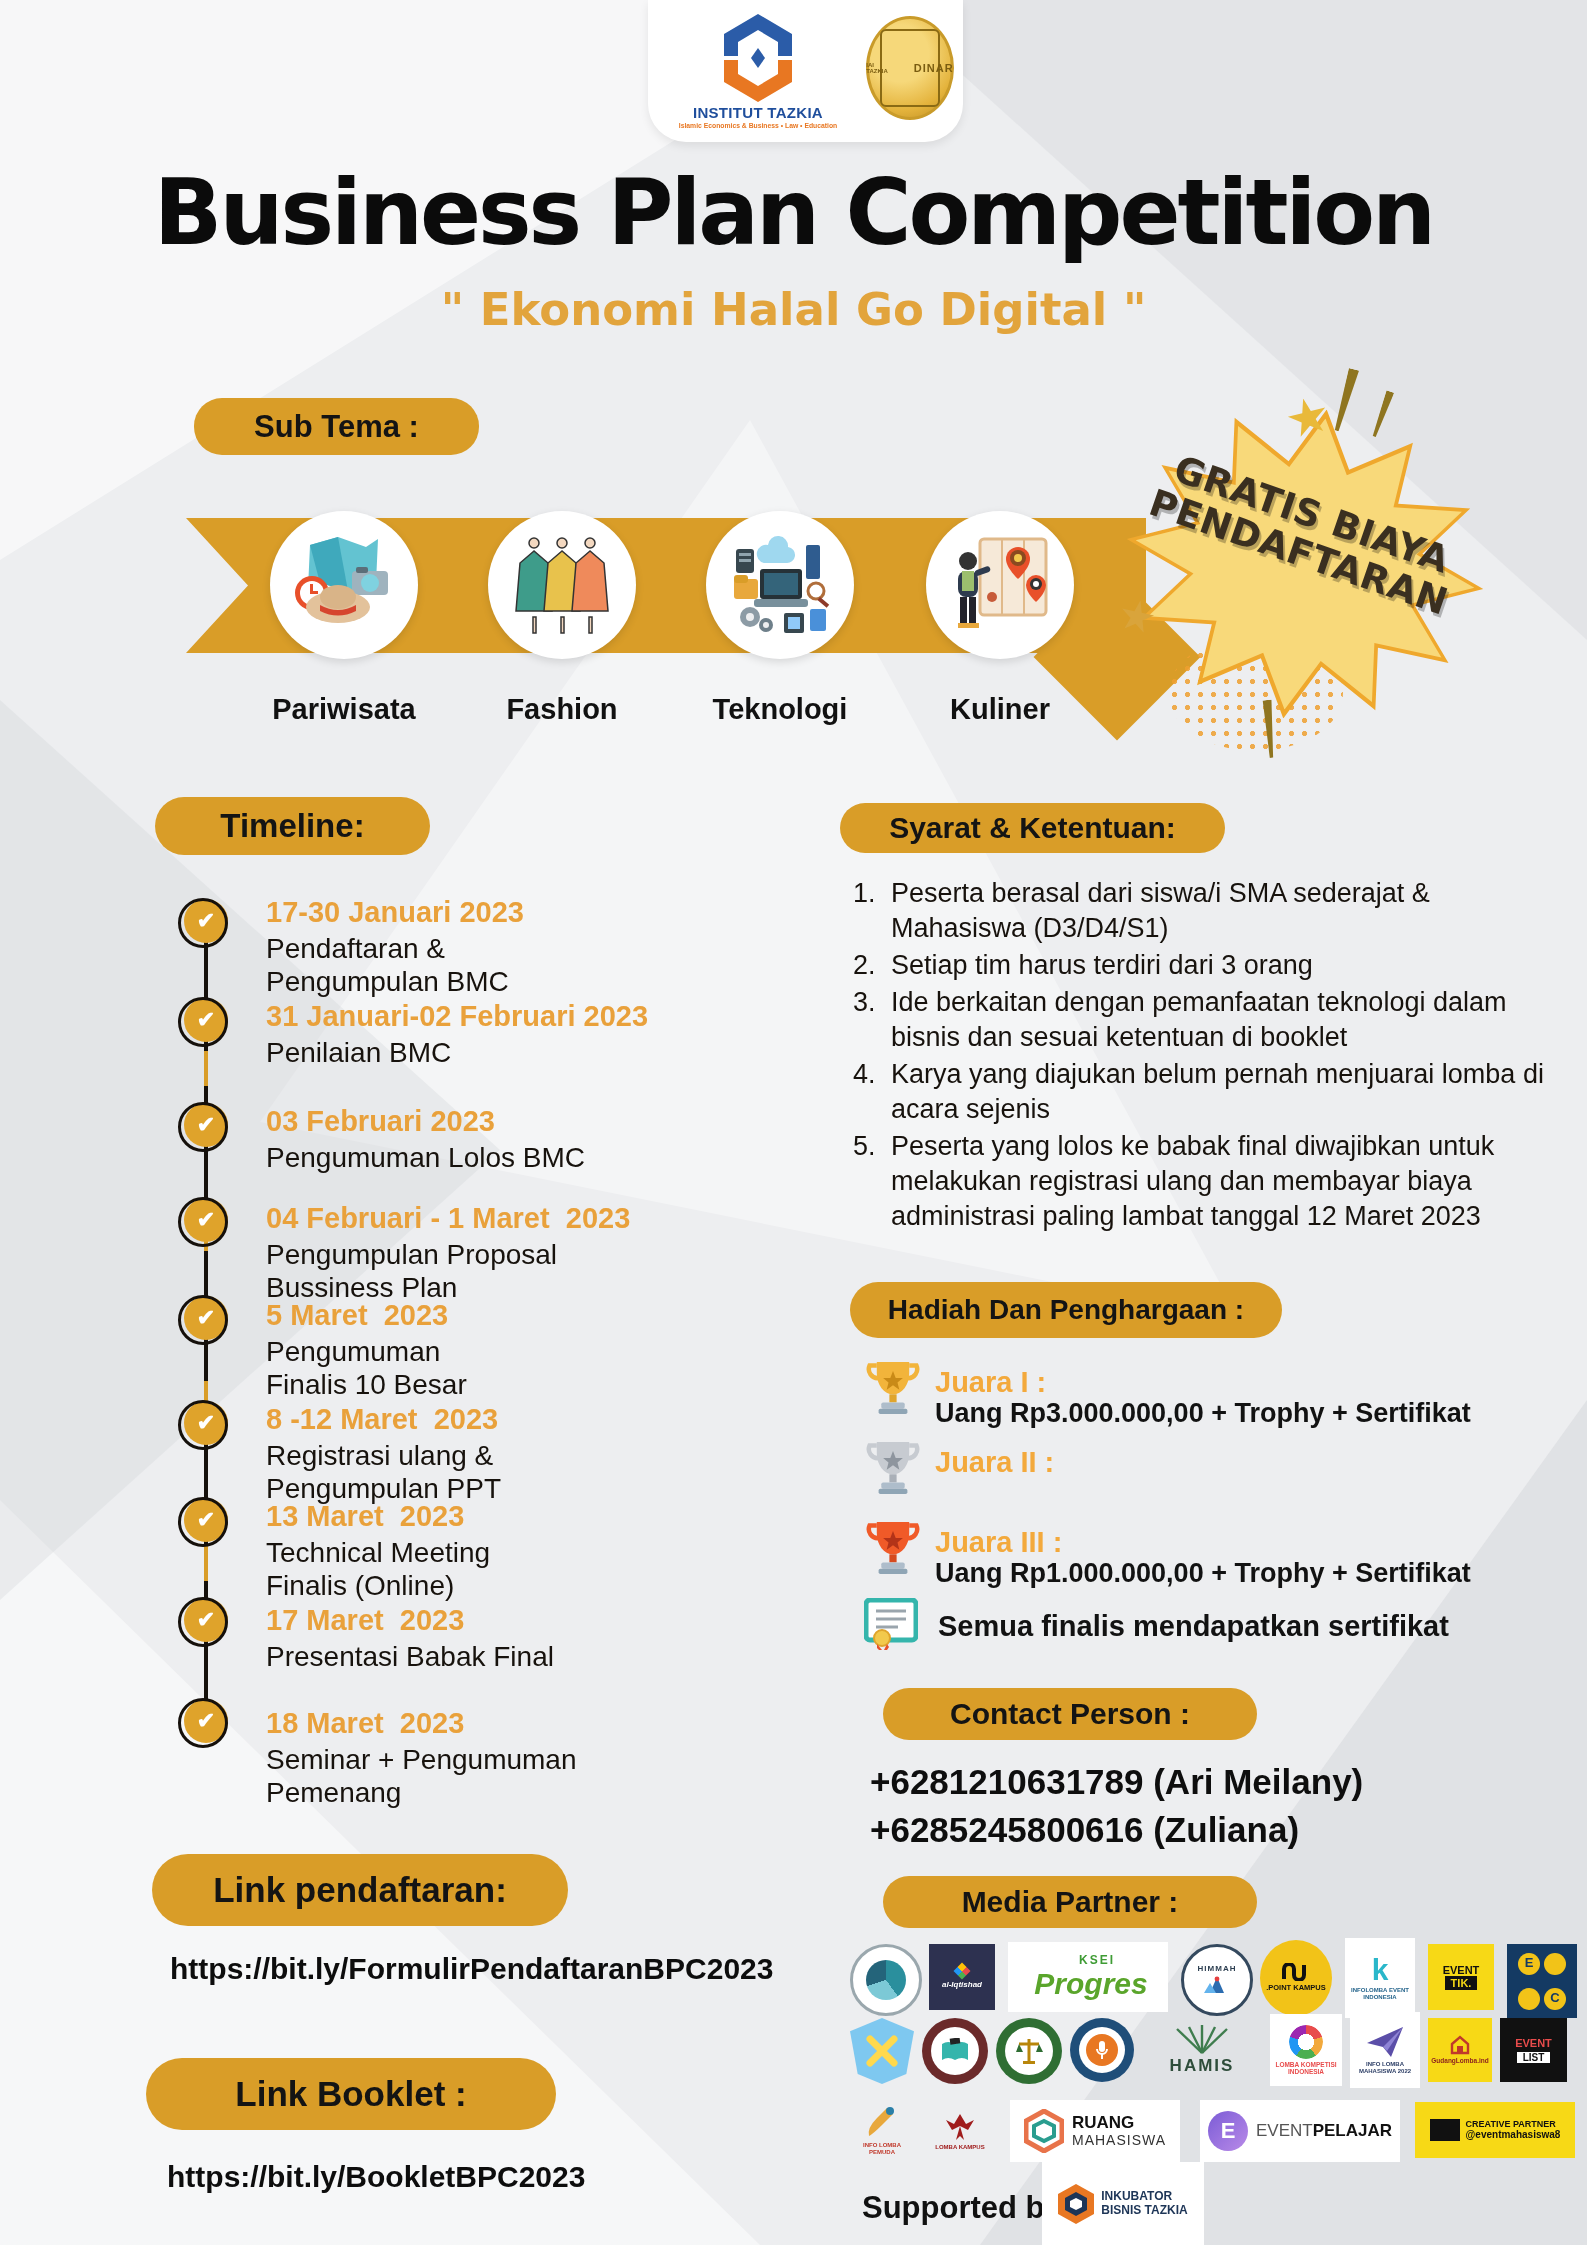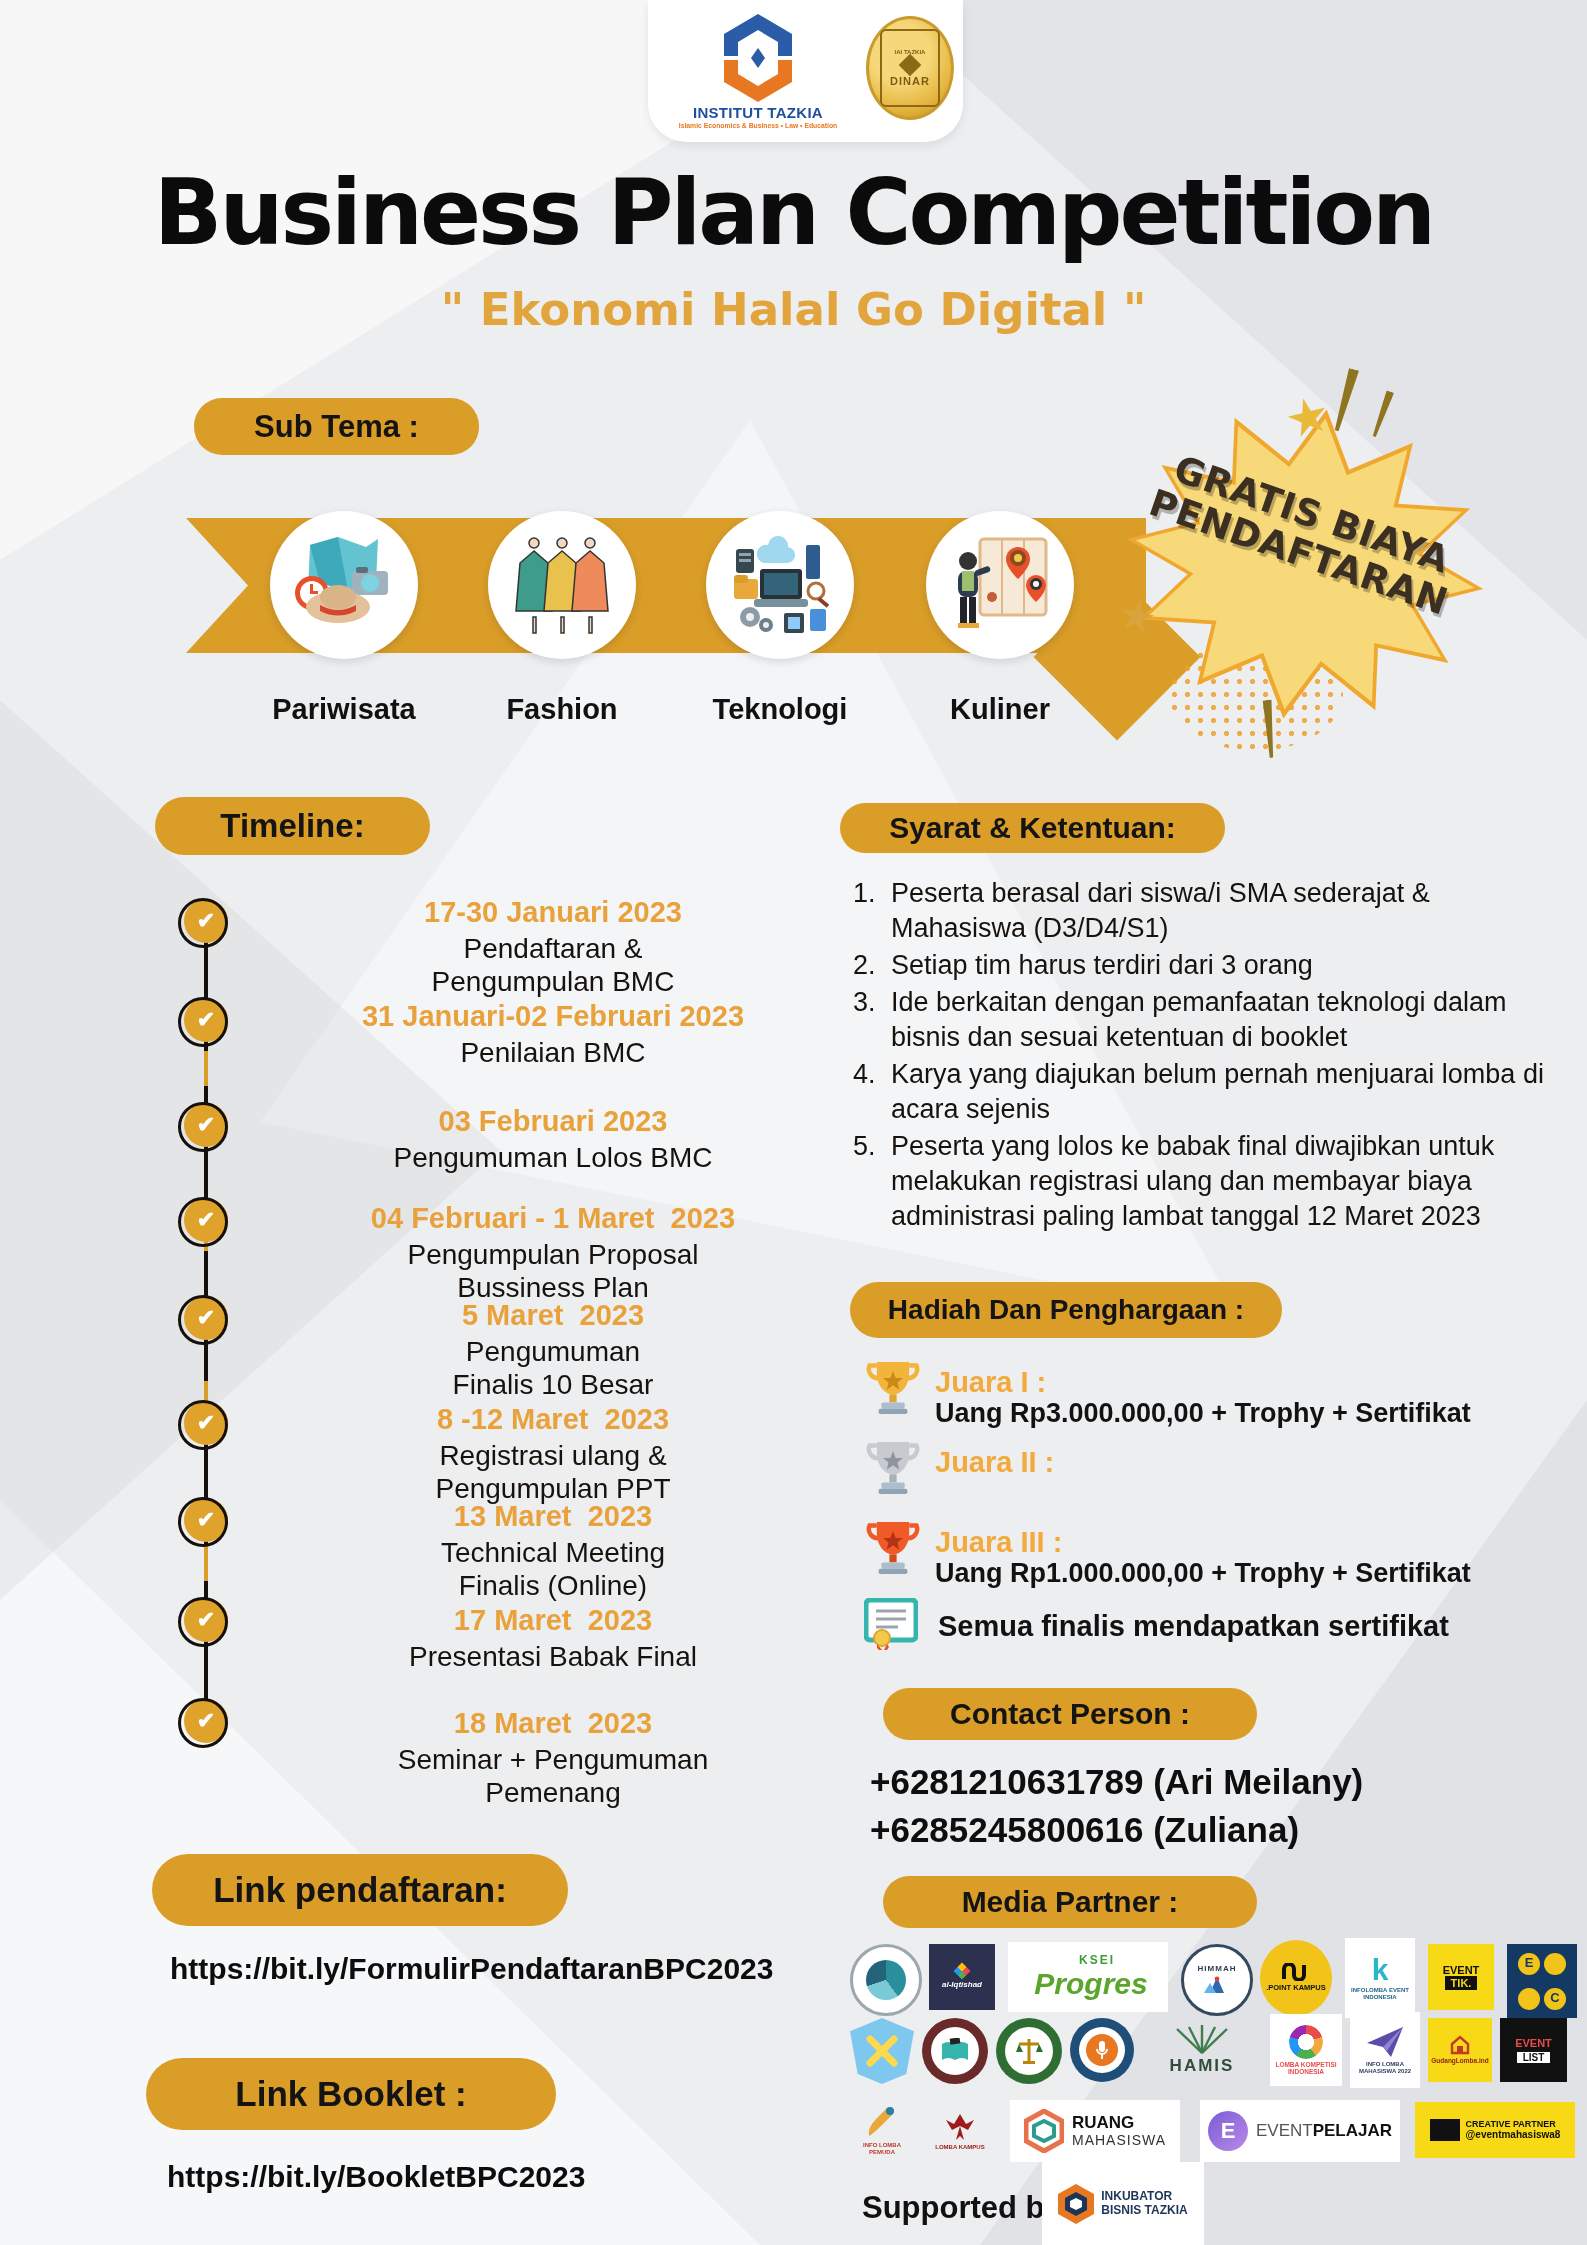--- a/index.html
+++ b/index.html
@@ -13,21 +13,21 @@
   .hdr-card{position:absolute;left:648px;top:0;width:315px;height:142px;background:#fff;
             border-radius:0 0 38px 38px;box-shadow:0 4px 10px rgba(0,0,0,.08);}
   .tazkia-name{position:absolute;left:20px;top:104px;width:180px;text-align:center;
                font-size:15px;font-weight:800;color:#1F4E9C;letter-spacing:.3px;}
   .tazkia-tag{position:absolute;left:14px;top:122px;width:192px;text-align:center;
               font-size:6.8px;font-weight:700;color:#E87722;}
   .dinar{position:absolute;left:218px;top:16px;width:82px;height:98px;border-radius:50%;
          background:radial-gradient(circle at 38% 35%,#F6D87A 0 35%,#E4B33C 70%,#B98A1E 100%);
          border:3px solid #C99B2A;display:flex;align-items:center;justify-content:center;}
   .dinar-inner{width:56px;height:74px;border:2px solid #8a6a14;border-radius:6px;
-               display:flex;flex-direction:column;align-items:center;justify-content:center;gap:2px;}
+               display:flex;flex-direction:row;align-items:center;justify-content:center;gap:13px;}
   .dinar-label{font-size:11px;font-weight:800;color:#7a5c10;letter-spacing:1px;}
   .dinar-top{font-size:6px;font-weight:700;color:#7a5c10;}
   .dinar-dia{width:16px;height:16px;background:#8a6a14;transform:rotate(45deg);}
   
   .title{position:absolute;left:0;top:160px;width:100%;text-align:center;
          font-family:"DejaVu Sans",sans-serif;font-size:90px;font-weight:900;
          letter-spacing:-3px;color:#0b0b0b;}
   .subtitle{position:absolute;left:0;top:283px;width:100%;text-align:center;
             font-family:"DejaVu Sans",sans-serif;font-size:45px;font-weight:800;color:#E2A43C;}
   
@@ -54,21 +54,21 @@
   .halftone{position:absolute;left:1168px;top:636px;width:175px;height:115px;border-radius:50%;
             background:radial-gradient(#EFA030 2.3px,transparent 2.9px);background-size:13px 13px;opacity:.85;}
   
   .tl-line{position:absolute;left:204px;top:921px;width:4px;height:800px;
            background:repeating-linear-gradient(#15100b 0 130px,#D99D28 130px 165px);}
   .tl-node{position:absolute;left:184px;width:44px;height:44px;background:#DFA32B;border-radius:50%;
            display:flex;align-items:center;justify-content:center;}
   .tl-node::before{content:"";position:absolute;inset:-3px;border:3px solid #15100b;border-radius:50%;
                    transform:translate(-3px,2px);}
   .tl-check{color:#fff;font-size:22px;font-weight:900;position:relative;}
-  .tl-text{position:absolute;left:253px;width:600px;text-align:center;}
+  .tl-text{position:absolute;left:266px;width:600px;}
   .tl-date{font-size:29px;font-weight:800;color:#E9A13B;white-space:pre;}
   .tl-desc{font-size:28px;font-weight:500;color:#17120d;line-height:33px;white-space:pre-line;margin-top:3px;}
   
   .req-list{position:absolute;left:853px;top:876px;width:705px;}
   .req-item{display:flex;font-size:27px;line-height:35px;font-weight:500;color:#17120d;margin-bottom:2px;}
   .req-num{width:38px;flex:0 0 38px;}
   .prize-label{position:absolute;left:935px;font-size:29px;font-weight:800;color:#F3A93C;}
   .prize-line{position:absolute;left:935px;font-size:27px;font-weight:800;color:#121212;}
   .phone{position:absolute;left:870px;font-size:35px;font-weight:800;color:#0e0e0e;}
   .cert-text{position:absolute;left:938px;top:1610px;font-size:29px;font-weight:800;color:#121212;}

